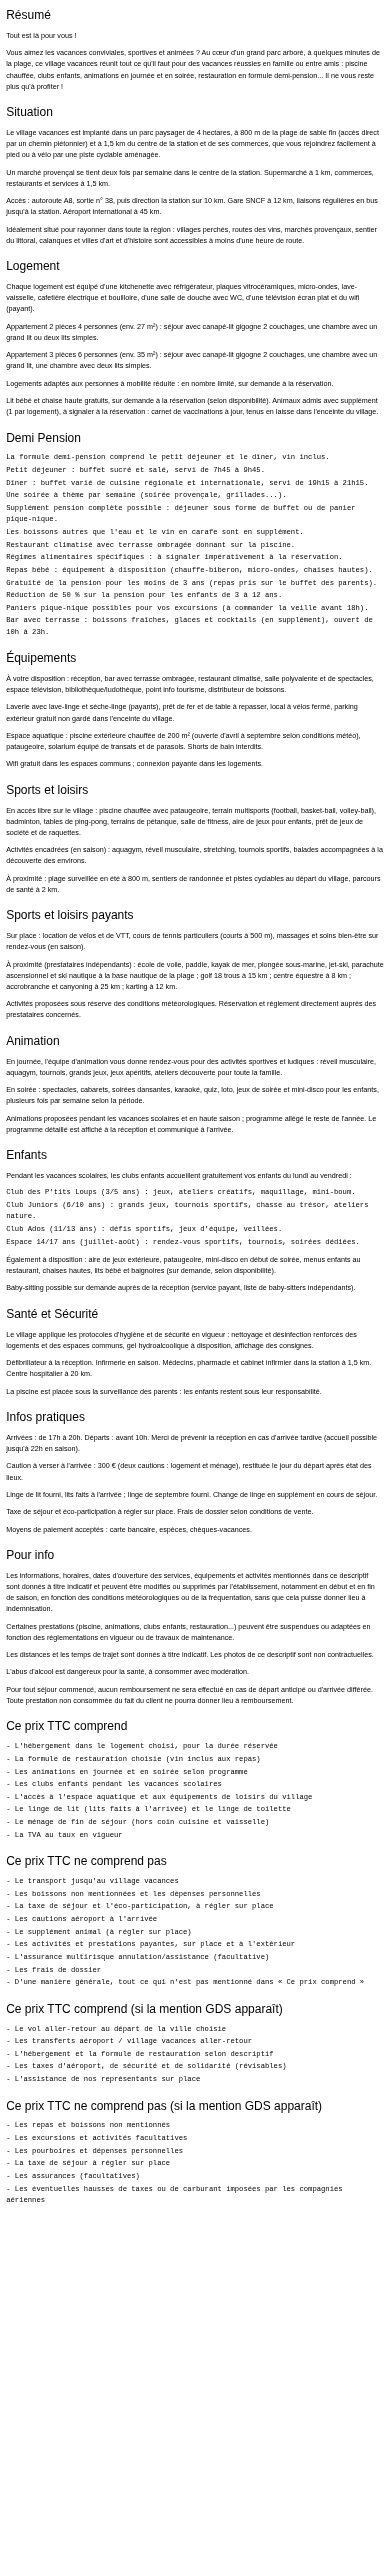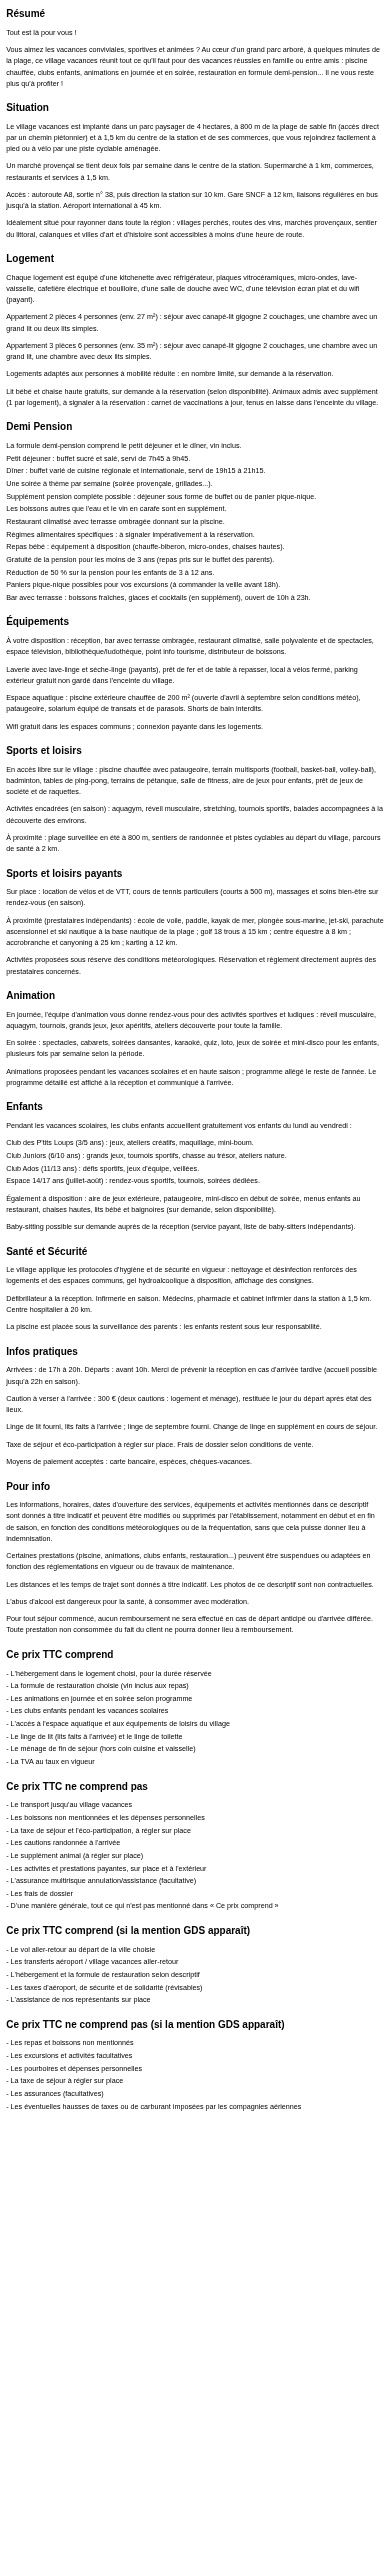--- a/index.html
+++ b/index.html
@@ -14,28 +14,28 @@
   }
   .doc {
     box-sizing: border-box;
     width: 391px;
     min-height: 4005px;
     padding: 5.2px 7.2px 31px 6.2px;
     background: #ffffff;
   }
   .doc-section { margin: 0 0 7.2px 0; }
   .doc-heading {
-    font-size: 10px;
-    font-weight: bold;
+    font-size: 12px;
+    font-weight: normal;
     margin: 11.3px 0 5.2px 0;
   }
   .doc-section:first-child .doc-heading { margin-top: 1px; }
   .doc-paragraph { margin: 0 0 6.2px 0; }
   .doc-lines { margin: 0 0 6.2px 0; }
-  .doc-line { margin: 0 0 1.5px 0; }
+  .doc-line { margin: 0 0 1.5px 0; font-family: Liberation Mono, monospace; }
 </style>
 </head>
 <body>
 
 <main class="doc">
     <section class="doc-section">
       <h2 class="doc-heading">Résumé</h2>
       <p class="doc-paragraph">Tout est là pour vous !</p>
       <p class="doc-paragraph">Vous aimez les vacances conviviales, sportives et animées ? Au cœur d'un grand parc arboré, à quelques minutes de la plage, ce village vacances réunit tout ce qu'il faut pour des vacances réussies en famille ou entre amis : piscine chauffée, clubs enfants, animations en journée et en soirée, restauration en formule demi-pension... Il ne vous reste plus qu'à profiter !</p>
     </section>
@@ -143,21 +143,21 @@
         <div class="doc-line">- Le ménage de fin de séjour (hors coin cuisine et vaisselle)</div>
         <div class="doc-line">- La TVA au taux en vigueur</div>
       </div>
     </section>
     <section class="doc-section">
       <h2 class="doc-heading">Ce prix TTC ne comprend pas</h2>
       <div class="doc-lines">
         <div class="doc-line">- Le transport jusqu'au village vacances</div>
         <div class="doc-line">- Les boissons non mentionnées et les dépenses personnelles</div>
         <div class="doc-line">- La taxe de séjour et l'éco-participation, à régler sur place</div>
-        <div class="doc-line">- Les cautions randonnée à l'arrivée</div>
+        <div class="doc-line">- Les cautions aéroport à l'arrivée</div>
         <div class="doc-line">- Le supplément animal (à régler sur place)</div>
         <div class="doc-line">- Les activités et prestations payantes, sur place et à l'extérieur</div>
         <div class="doc-line">- L'assurance multirisque annulation/assistance (facultative)</div>
         <div class="doc-line">- Les frais de dossier</div>
         <div class="doc-line">- D'une manière générale, tout ce qui n'est pas mentionné dans « Ce prix comprend »</div>
       </div>
     </section>
     <section class="doc-section">
       <h2 class="doc-heading">Ce prix TTC comprend (si la mention GDS apparaît)</h2>
       <div class="doc-lines">

